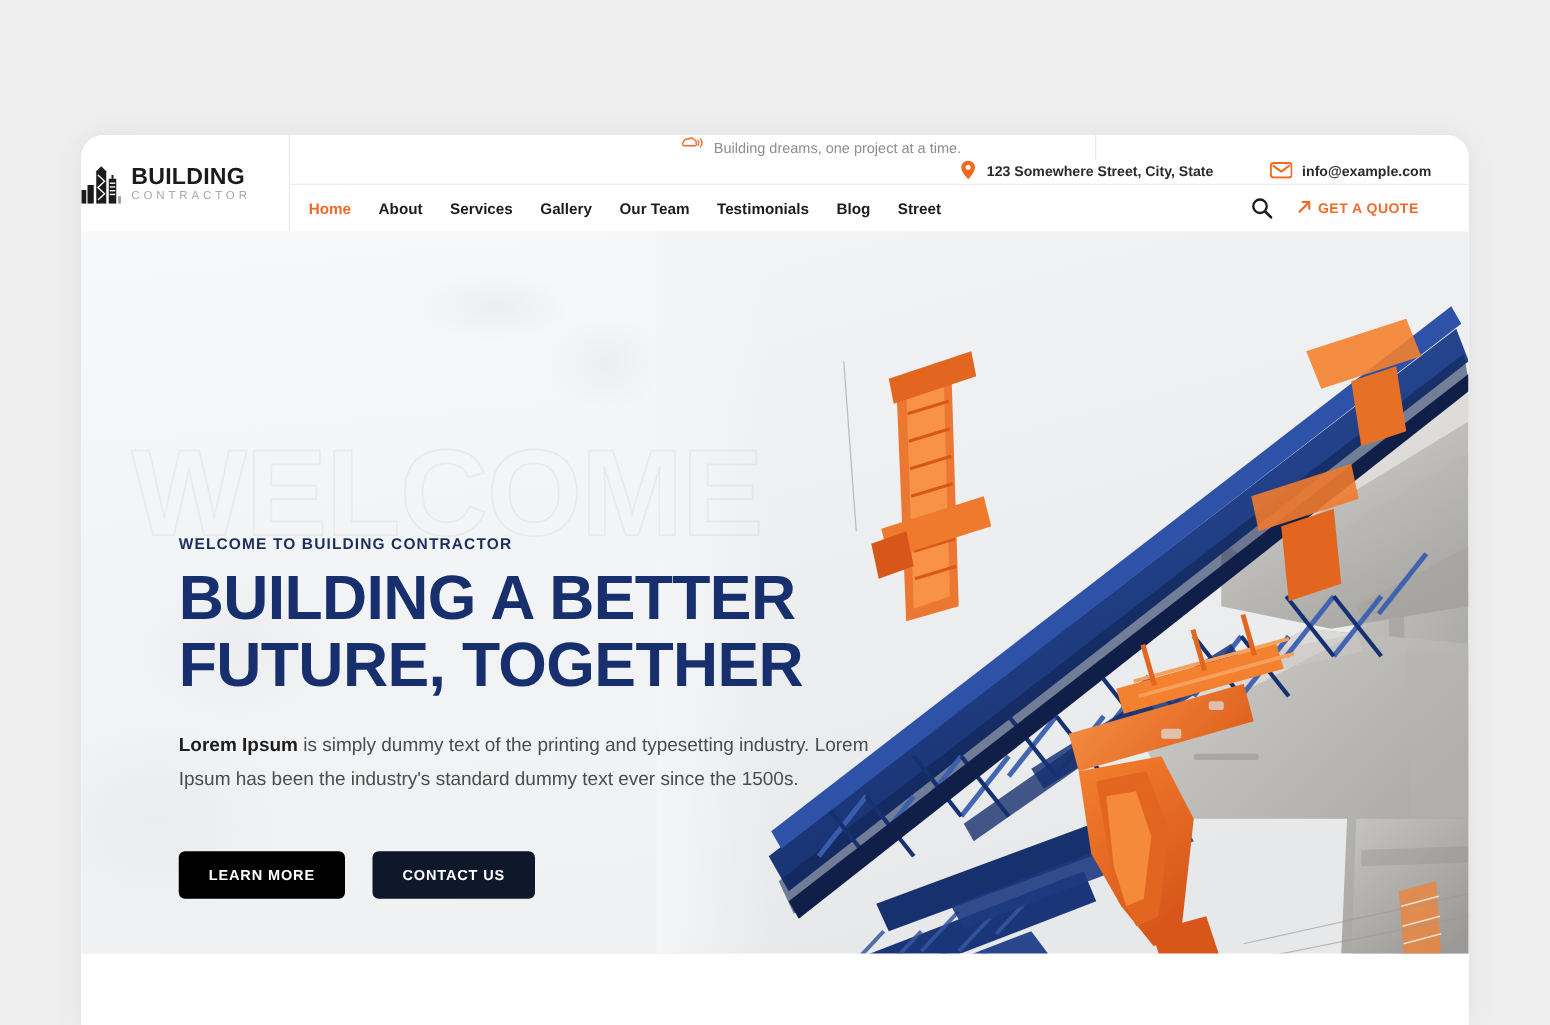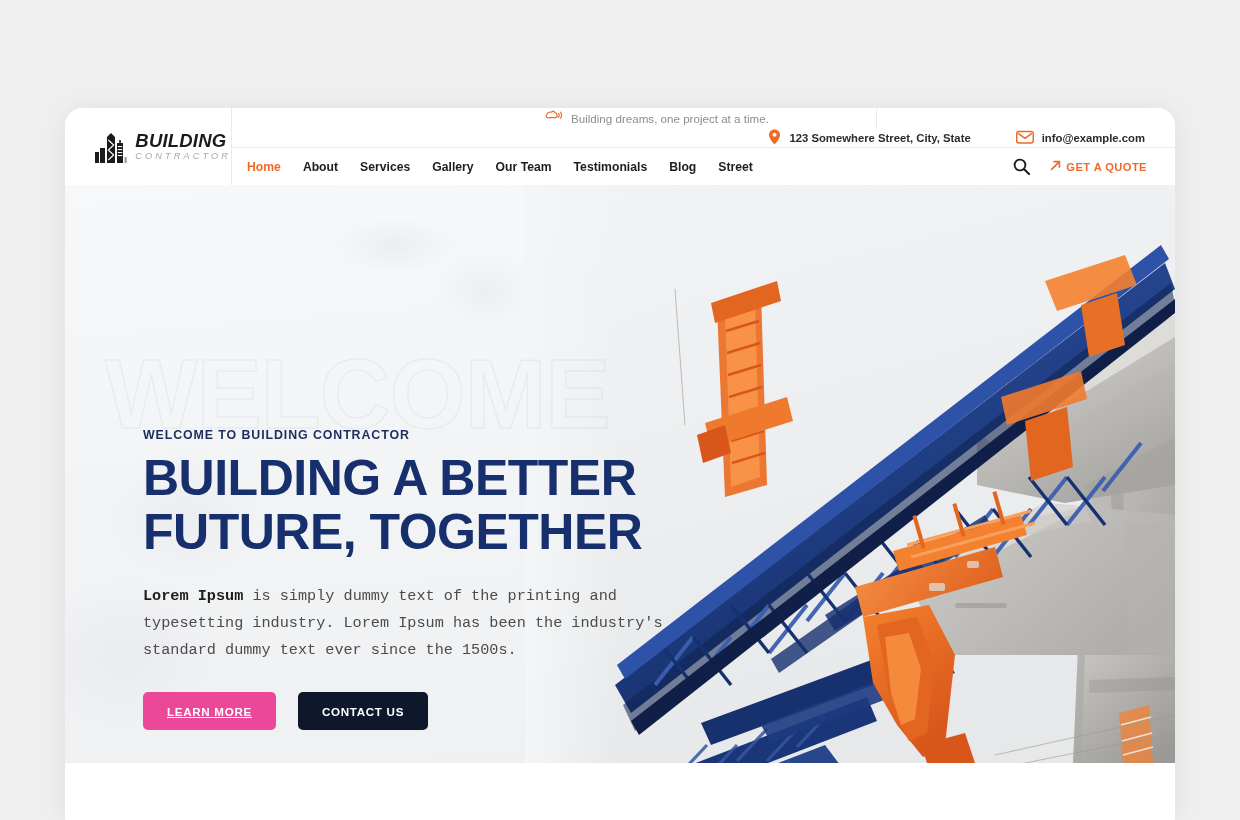--- a/index.html
+++ b/index.html
@@ -18,23 +18,22 @@
     background:#ffffff;
     border-radius:18px 18px 0 0;
     overflow:hidden;
     box-shadow:0 2px 24px rgba(0,0,0,0.07);
   }
 
   
   .header { position:relative; height:77px; background:#fff; z-index:30; }
   .logo-box {
     position:absolute; left:0; top:0; width:167px; height:77px;
-    display:flex; align-items:center; justify-content:flex-end;
+    display:flex; align-items:center; justify-content:flex-start;
     border-right:1px solid #e9e9e9;
-    font-style:italic;
   }
   .logo-inner { display:flex; align-items:center; gap:6px; }
   .logo-mark { width:34px; height:32px; flex:0 0 auto; }
   .logo-text { line-height:1; }
   .logo-title {
     font-size:18.5px; font-weight:bold; color:#1b1b1b;
     letter-spacing:0.2px; display:block;
   }
   .logo-sub {
     font-size:9.2px; color:#a8a8a8; letter-spacing:3.1px;
@@ -54,21 +53,21 @@
   .tagline-txt { font-size:11.6px; color:#8d8d8d; }
 
   .contact-group {
     margin-left:auto; display:flex; align-items:center;
     gap:45px; padding-right:30px;
   }
   .contact-item { display:flex; align-items:center; gap:8px; }
   .contact-item span { font-size:11.3px; color:#2b2b2b; font-weight:bold; }
 
   .navbar {
-    position:absolute; left:167px; top:40px; right:0; height:37px;
+    position:absolute; left:167px; top:40px; right:12px; height:37px;
     display:flex; align-items:center;
   }
   .nav-links { display:flex; align-items:center; gap:22px; padding-left:15px; }
   .nav-link {
     font-size:12.2px; font-weight:bold; color:#1d1d1d;
     text-decoration:none; cursor:pointer; white-space:nowrap;
   }
   .nav-link.active { color:#ef6a28; }
   .nav-right {
     margin-left:auto; display:flex; align-items:center;
@@ -115,32 +114,32 @@
     font-size:12.4px; font-weight:bold; color:#1b2e5f;
     letter-spacing:0.9px; margin-bottom:9px;
   }
   .hero-title {
     font-size:50px; font-weight:bold; color:#17306d;
     line-height:1.08; letter-spacing:-0.5px; margin-bottom:24px;
   }
   .hero-title .l2 { display:block; }
   .hero-para {
     font-size:15.2px; color:#4c4c4c; line-height:1.78;
-    width:552px; margin-bottom:28px;font-family:Liberation Mono, monospace;
+    width:552px; margin-bottom:44px;
   }
   .hero-para b { color:#1d1d1d; font-weight:bold; }
 
   .hero-btns { display:flex; gap:22px; }
   .btn {
     border:none; cursor:pointer; border-radius:5px;
     font-size:11.6px; font-weight:bold; letter-spacing:0.7px;
     color:#fff; height:38px; padding:0 24px;
     font-family:"Liberation Sans", sans-serif;
   }
-  .btn-primary { background:#ec4899;text-decoration:underline; }
+  .btn-primary { background:#000000; }
   .btn-secondary { background:#0f172a; }
 
   .below-fold { height:57px; background:#fff; }
 </style>
 </head>
 <body>
 
 <div id="page-wrap">
   <div class="site-card">
 

